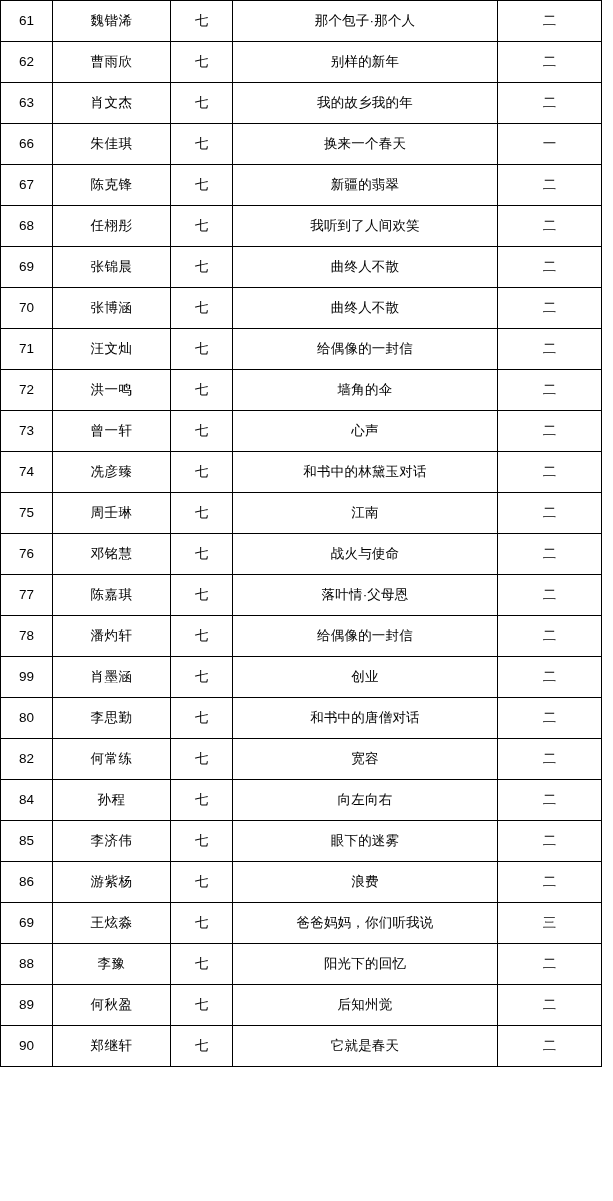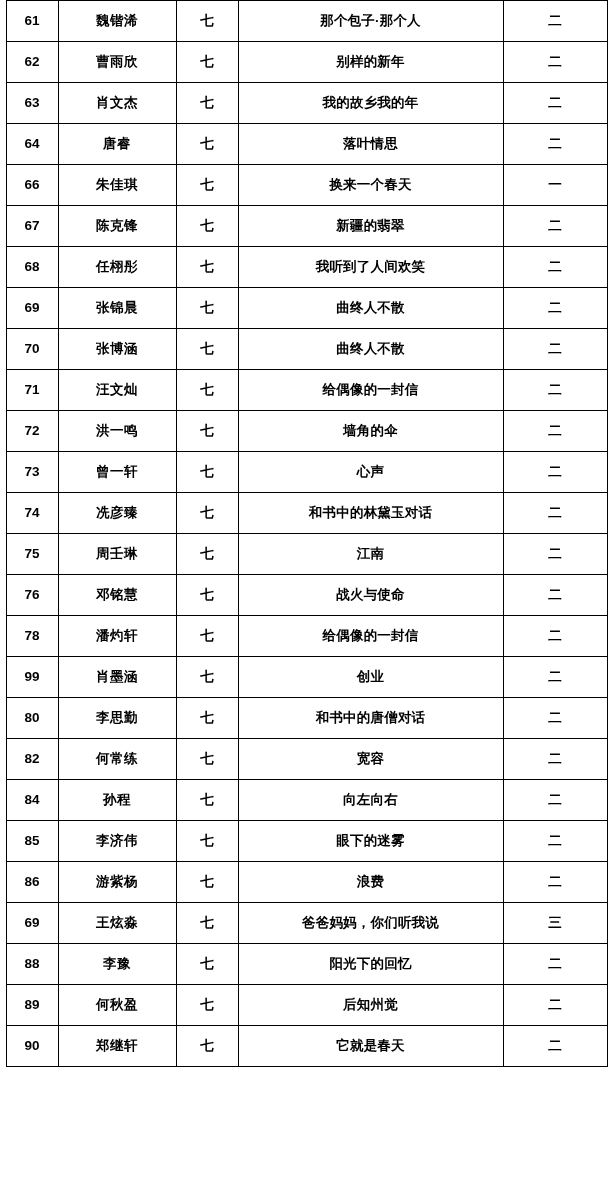--- a/index.html
+++ b/index.html
@@ -13,22 +13,20 @@
     font-family: "Liberation Sans", sans-serif;
     color: #000000;
     overflow: hidden;
   }
   .sheet {
     width: 613px;
     height: 1201px;
     box-sizing: border-box;
     display: flex;
     align-items: flex-start;
-    justify-content: center;
-    font-weight: bold;
   }
   table.award-table {
     border-collapse: collapse;
     table-layout: fixed;
     width: 601px;
     margin-top: 0px;
   }
   table.award-table td {
     border: 1px solid #000000;
     height: 40px;
@@ -81,27 +79,20 @@
           <td class="cell-prize">二</td>
         </tr>
         <tr>
           <td class="cell-num">63</td>
           <td class="cell-name">肖文杰</td>
           <td class="cell-grade">七</td>
           <td class="cell-title">我的故乡我的年</td>
           <td class="cell-prize">二</td>
         </tr>
         <tr>
-          <td class="cell-num">64</td>
-          <td class="cell-name">唐睿</td>
-          <td class="cell-grade">七</td>
-          <td class="cell-title">落叶情思</td>
-          <td class="cell-prize">二</td>
-        </tr>
-        <tr>
           <td class="cell-num">66</td>
           <td class="cell-name">朱佳琪</td>
           <td class="cell-grade">七</td>
           <td class="cell-title">换来一个春天</td>
           <td class="cell-prize">一</td>
         </tr>
         <tr>
           <td class="cell-num">67</td>
           <td class="cell-name">陈克锋</td>
           <td class="cell-grade">七</td>
@@ -162,20 +153,27 @@
           <td class="cell-name">周壬琳</td>
           <td class="cell-grade">七</td>
           <td class="cell-title">江南</td>
           <td class="cell-prize">二</td>
         </tr>
         <tr>
           <td class="cell-num">76</td>
           <td class="cell-name">邓铭慧</td>
           <td class="cell-grade">七</td>
           <td class="cell-title">战火与使命</td>
+          <td class="cell-prize">二</td>
+        </tr>
+        <tr>
+          <td class="cell-num">77</td>
+          <td class="cell-name">陈嘉琪</td>
+          <td class="cell-grade">七</td>
+          <td class="cell-title">落叶情·父母恩</td>
           <td class="cell-prize">二</td>
         </tr>
         <tr>
           <td class="cell-num">78</td>
           <td class="cell-name">潘灼轩</td>
           <td class="cell-grade">七</td>
           <td class="cell-title">给偶像的一封信</td>
           <td class="cell-prize">二</td>
         </tr>
         <tr>

